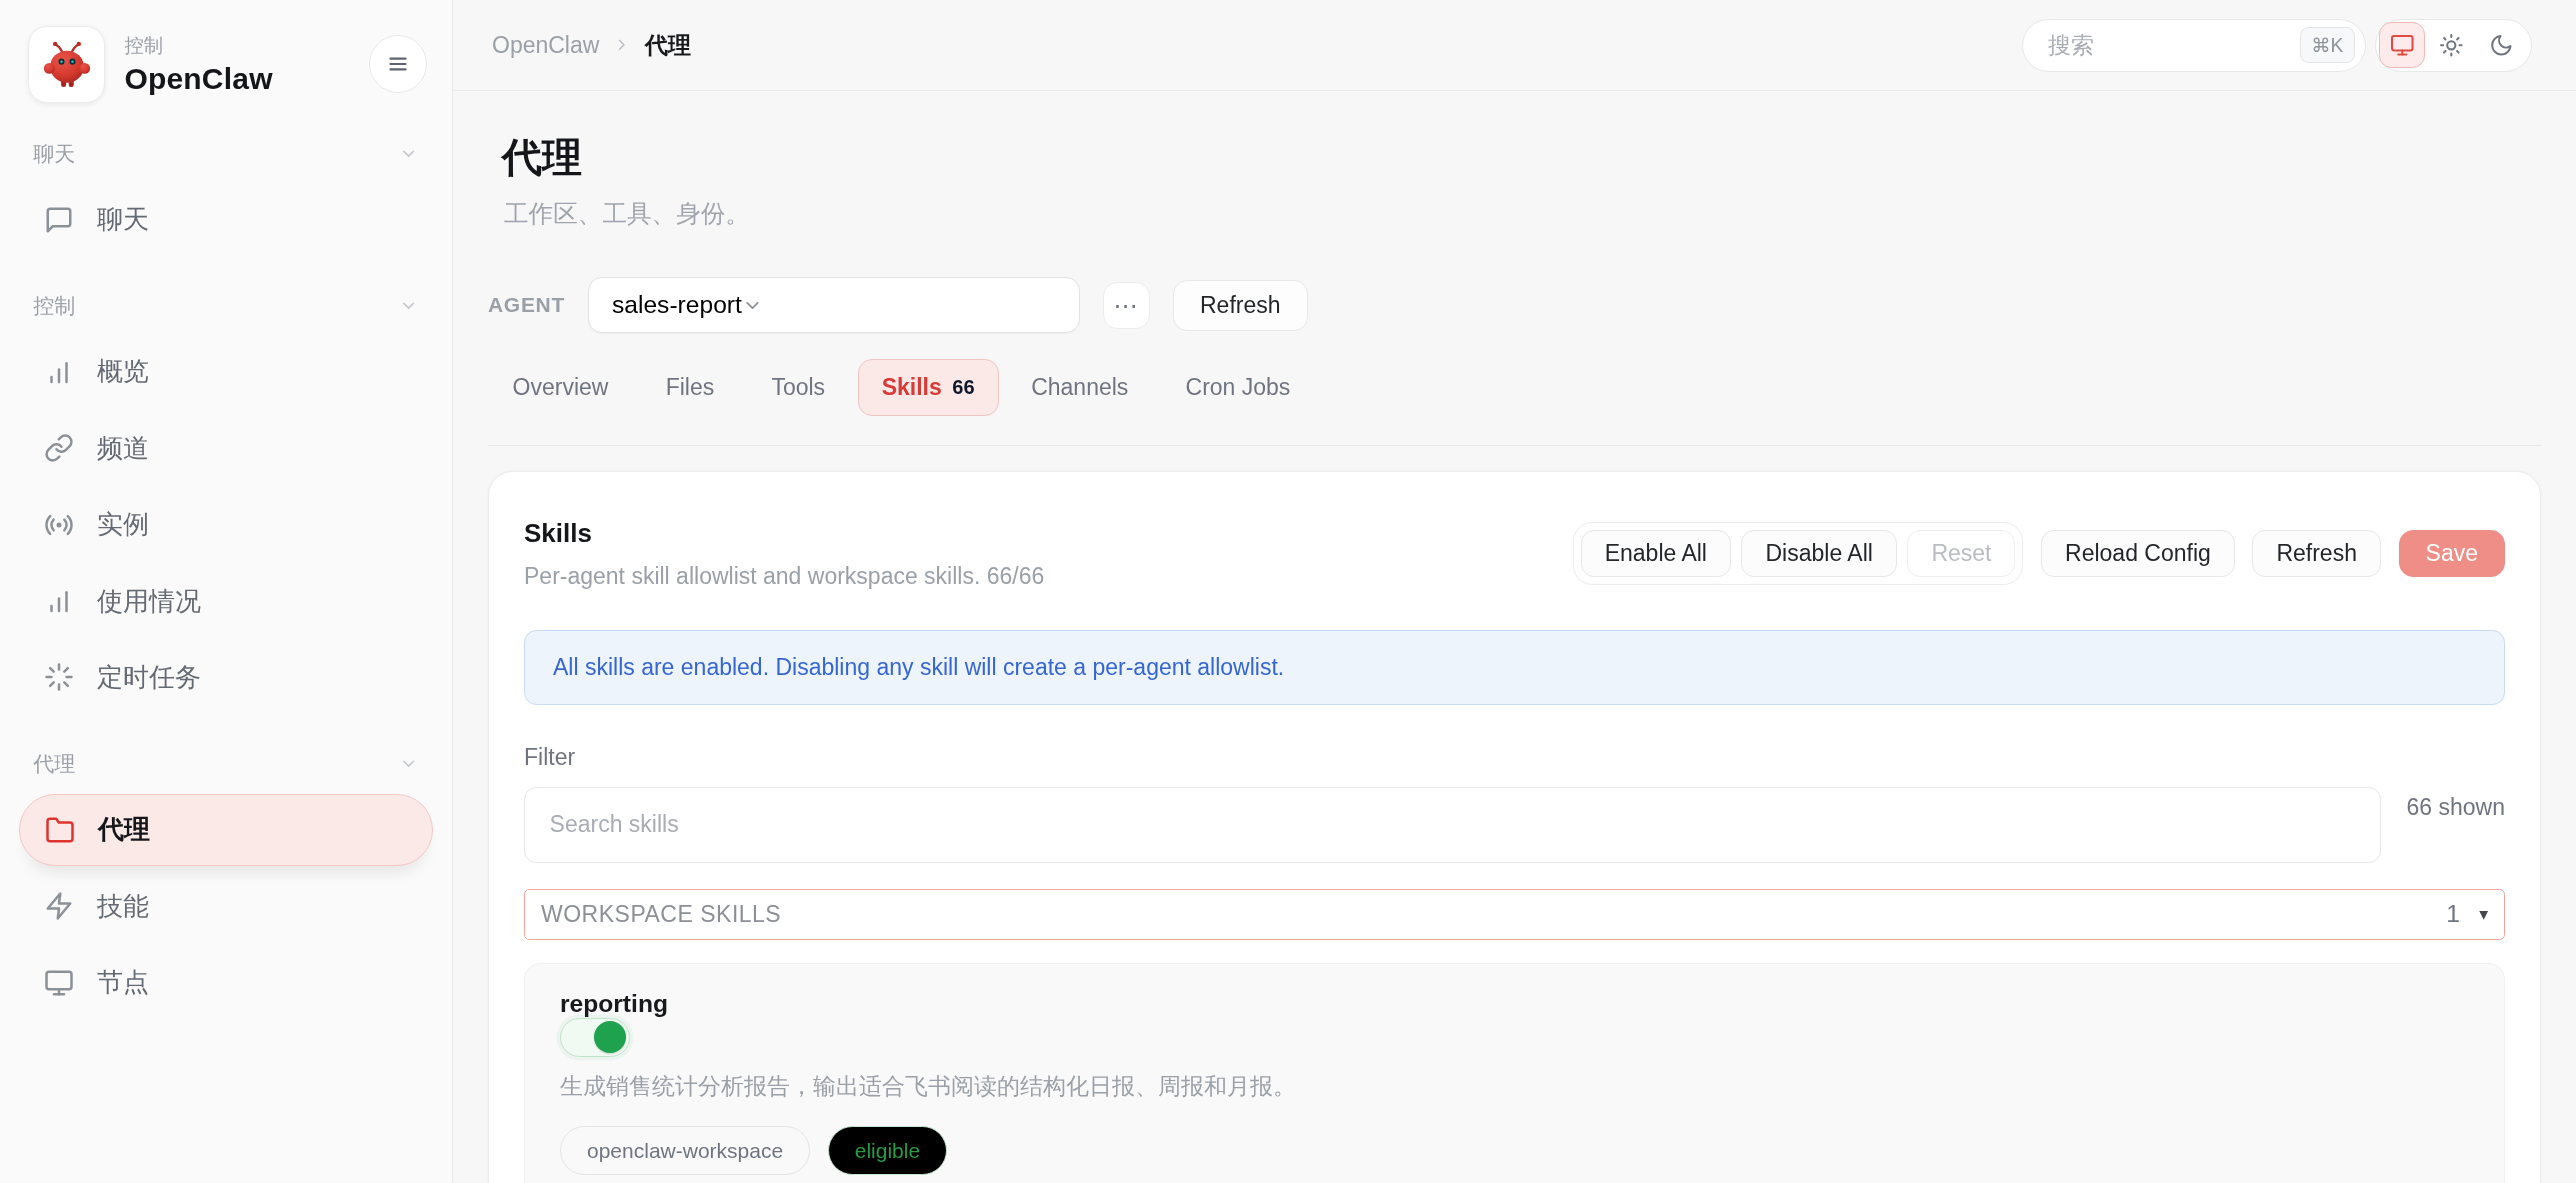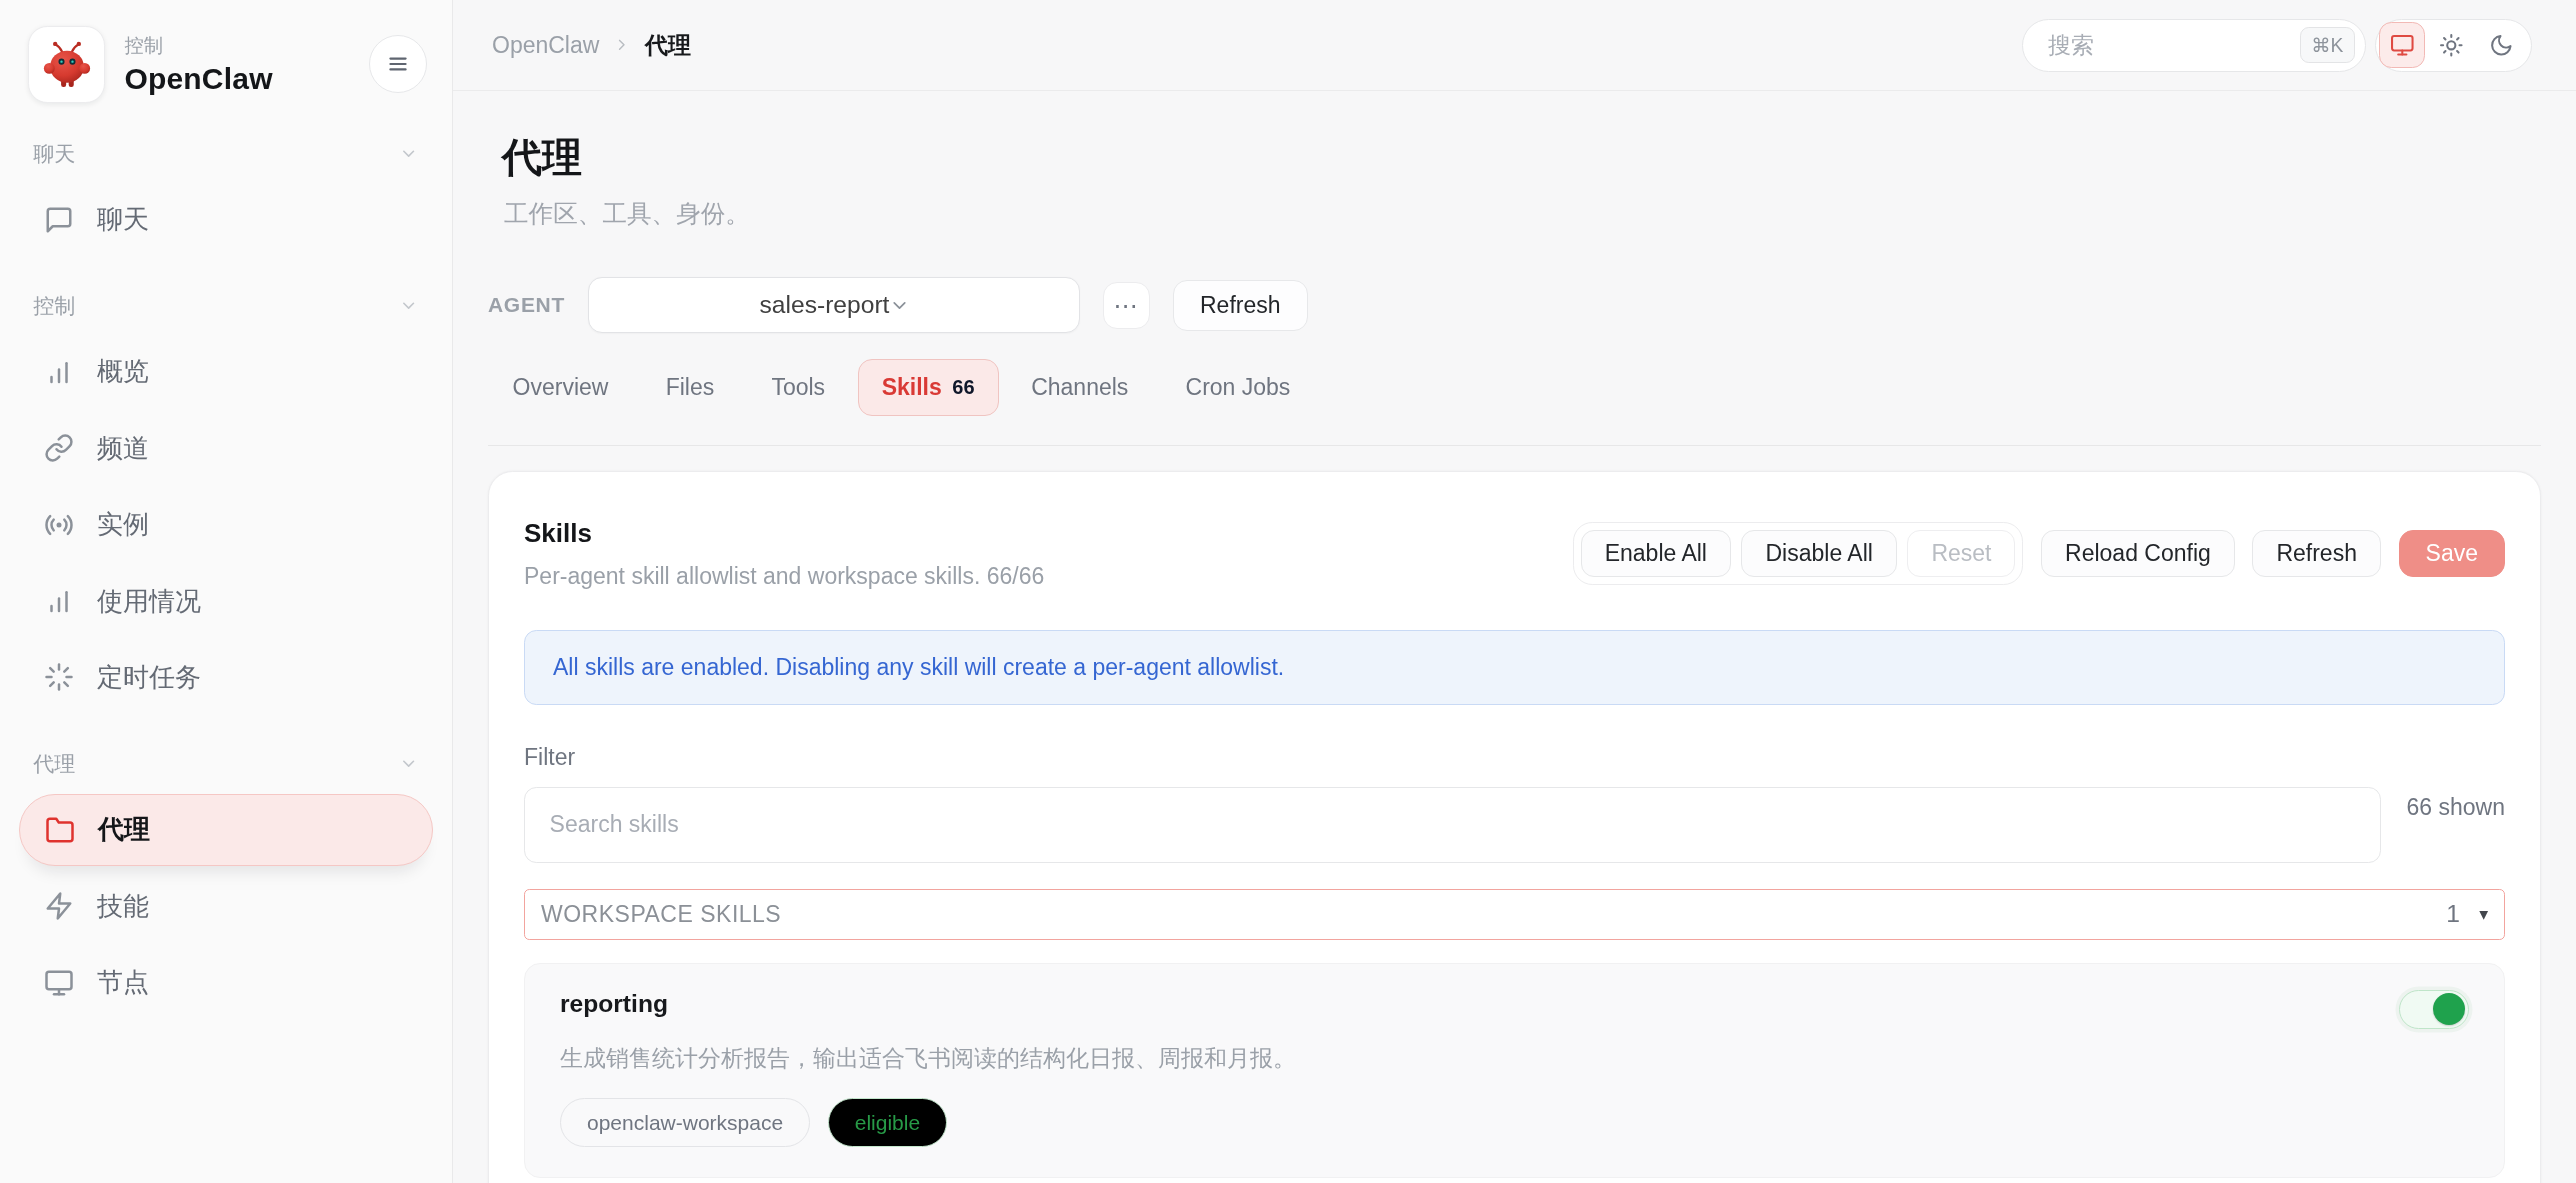--- a/index.html
+++ b/index.html
@@ -84,22 +84,22 @@
   .theme-opt.active { background:#fcebea; border:0.9px solid #f2b9b5; color:#df4a42; }
 
   .content { padding:0 35px; flex:1; display:flex; flex-direction:column; min-height:0; }
   .page-title { font-size:40px; font-weight:700; color:#141619; margin:39px 0 0 14px; }
   .page-subtitle { font-size:24.6px; color:#a0a5ad; margin:12.3px 0 0 16px; }
 
   .agent-row { margin-top:47px; display:flex; align-items:center; gap:23px; }
   .agent-label { font-size:21px; font-weight:600; color:#9aa0a8; letter-spacing:0.7px; }
   .agent-select {
     width:492px; height:56px; background:#fff; border:0.9px solid #e2e3e6; border-radius:14px;
-    display:flex; align-items:center; justify-content:center; padding:0 21px 0 23px;
-    font-size:24.6px; font-weight:500; color:#404040; cursor:pointer;
+    display:flex; align-items:center; justify-content:flex-start; padding:0 21px 0 23px;
+    font-size:24.6px; font-weight:500; color:#000000; cursor:pointer;
     box-shadow:0 0.9px 1.8px rgba(20,22,26,.03);
   }
   .agent-select .chev { color:#8b9199; }
   .icon-btn {
     width:47px; height:47px; border-radius:14px; background:#fff; border:0.9px solid #ececee;
     display:flex; align-items:center; justify-content:center; color:#6f7580; font-size:24.6px;
     letter-spacing:1.8px; cursor:pointer;
   }
   .btn {
     height:51px; padding:0 26px; border-radius:14px; background:#fdfdfe; border:0.9px solid #e7e8ea;
@@ -150,21 +150,21 @@
   .ws-header {
     margin-top:26px; height:51px; border:1.8px solid #f2a49e; border-radius:5.3px; background:#fff;
     display:flex; align-items:center; justify-content:space-between; padding:0 16px; cursor:pointer;
   }
   .sec-label { font-size:23px; color:#8b9097; letter-spacing:0.5px; }
   .sec-right { display:flex; align-items:center; gap:19.3px; }
   .sec-count { font-size:24.6px; color:#6f7580; }
   .tri { font-size:17.6px; color:#43464c; }
 
   .skill-card { margin-top:23px; background:#f9f9fa; border:0.9px solid #f1f1f2; border-radius:16px; padding:26px 35px 30px; }
-  .skill-top { display:flex; align-items:flex-start; justify-content:space-between; }
+  .skill-top { display:flex; align-items:flex-start; justify-content:space-between;flex-direction:column; }
   .skill-name { font-size:24.6px; font-weight:600; color:#17191c; }
   .skill-desc { margin-top:14px; font-size:23px; color:#9aa0a8; }
   .badge-row { margin-top:24.6px; display:flex; gap:17.6px; }
   .badge {
     height:49px; padding:0 26px; border-radius:877px; display:flex; align-items:center;
     font-size:21px; border:0.9px solid #e3e4e7; color:#6f7580; background:transparent;
   }
   .badge.green { border-color:#c4e7cd; color:#279a47; background:#000000; }
 
   .toggle { width:70px; height:39px; border-radius:877px; background:#f0faf3; border:0.9px solid #bfe5c9;

